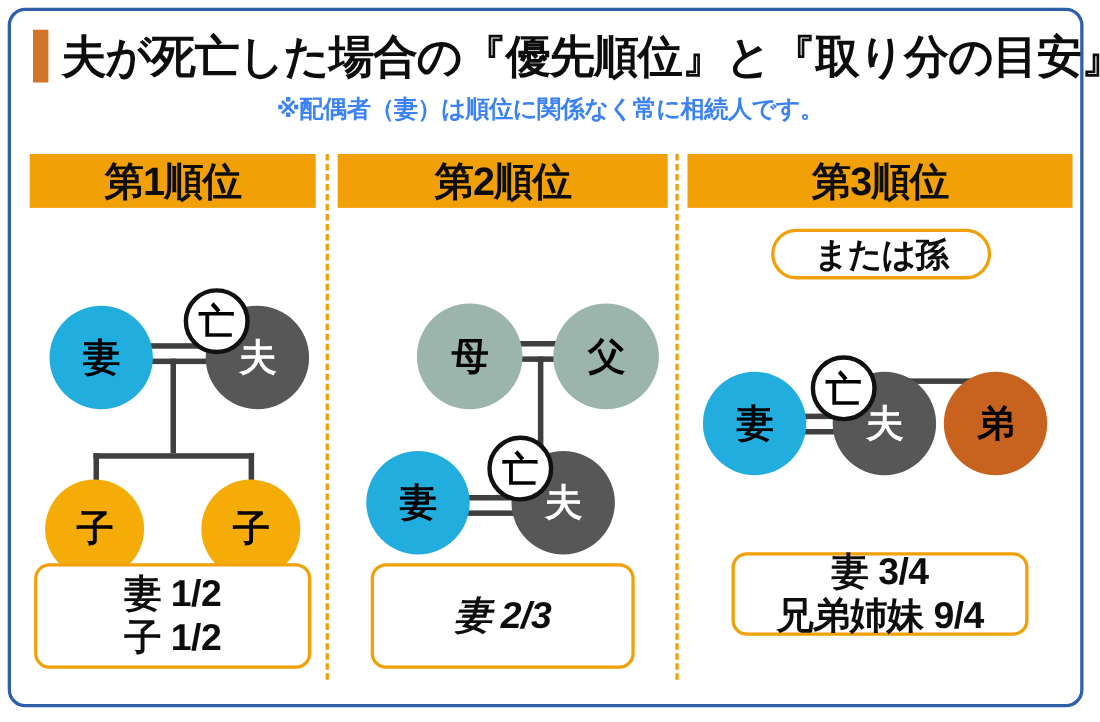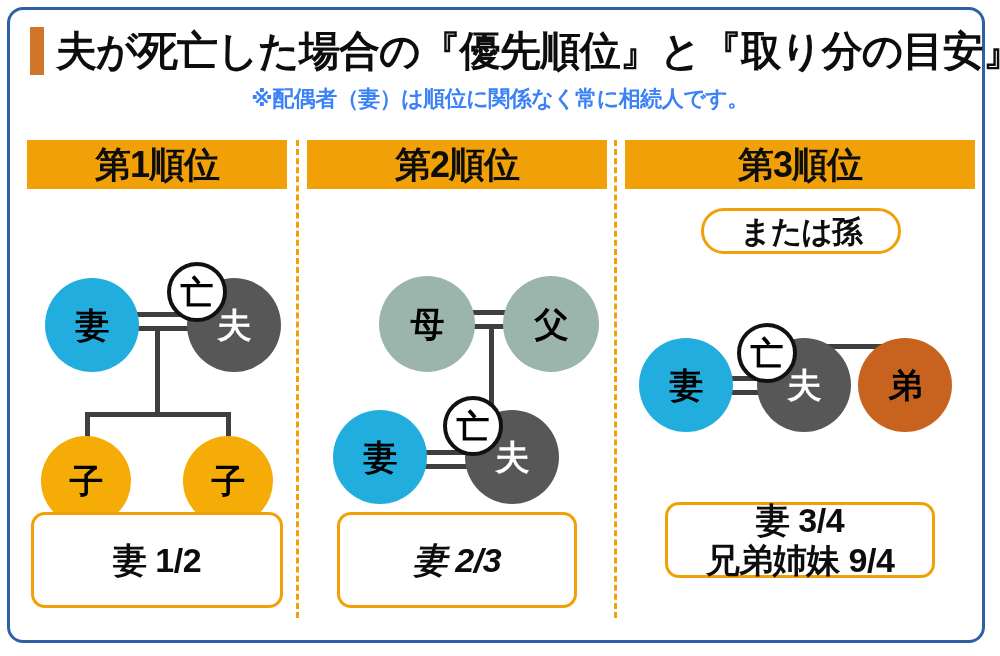--- a/index.html
+++ b/index.html
@@ -241,20 +241,21 @@
       <div class="node node-child" style="left:14px; top:176px; width:90px; height:90px;">
         <span class="node-label">子</span>
       </div>
       <div class="node node-child" style="left:156px; top:176px; width:90px; height:90px;">
         <span class="node-label">子</span>
       </div>
     </div>
 
     <div class="result-box" style="left:4px; top:372px; width:252px; height:96px;">
       <span class="result-line">妻 1/2</span>
+      <span class="result-line">子 1/2</span>
     </div>
   </div>
 
   <div class="column" style="left:307px; width:300px;">
 
     <div class="col-header" style="width:300px;">
       <span class="col-header-label">第2順位</span>
     </div>
 
 

